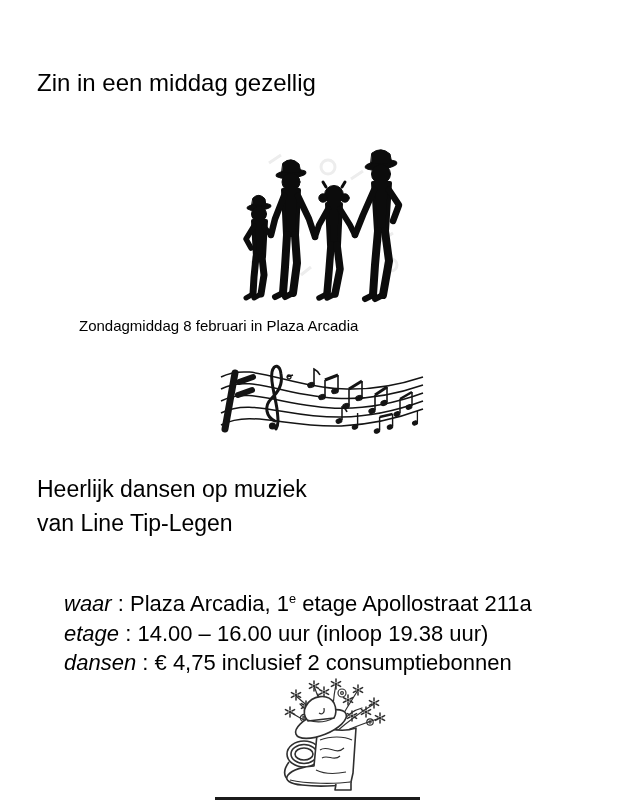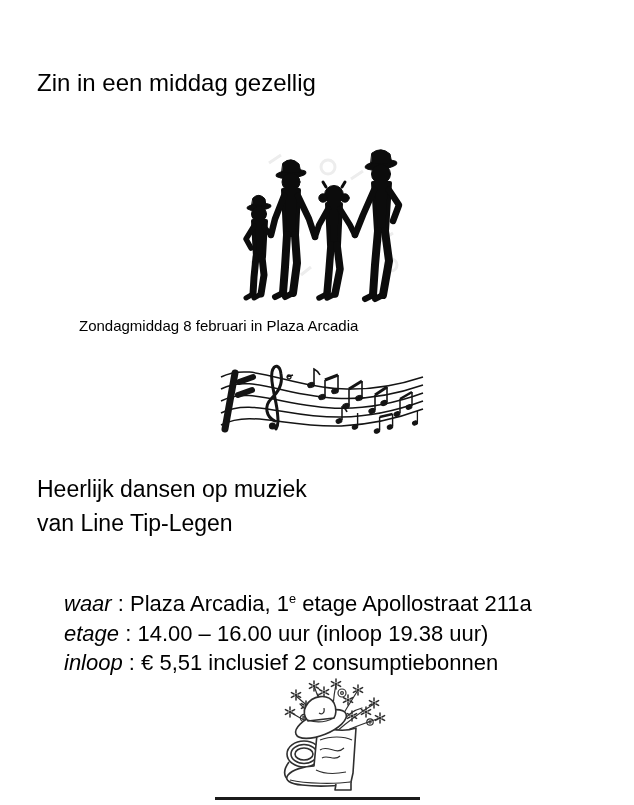--- a/index.html
+++ b/index.html
@@ -152,21 +152,21 @@
 
   <div class="centered music-text">
     <div>Heerlijk dansen op muziek</div>
     <div>van Line Tip-Legen</div>
   </div>
 
 
   <div class="details">
     <div><span class="lbl">waar</span><span> : </span><span>Plaza Arcadia, 1</span><sup>e</sup><span> etage Apollostraat 211a</span></div>
     <div><span class="lbl">etage</span><span> : </span><span>14.00 – 16.00 uur (inloop 19.38 uur)</span></div>
-    <div><span class="lbl">inloop</span><span> : </span><span>€ 5,51 inclusief 2 consumptiebonnen</span></div>
+    <div><span class="lbl">dansen</span><span> : </span><span>€ 4,75 inclusief 2 consumptiebonnen</span></div>
   </div>
 
   <div class="fig fig-boots">
     <svg viewBox="0 0 145 114" xmlns="http://www.w3.org/2000/svg">
       <defs>
         <g id="daisy">
           <circle r="1.5" fill="#2f2f2f" stroke="none"></circle>
           <path d="M0,-2.2 L0,-5 M2,-1 L4.6,-2.4 M2,1 L4.6,2.4 M0,2.2 L0,5 M-2,1 L-4.6,2.4 M-2,-1 L-4.6,-2.4" stroke="#2f2f2f" stroke-width="1.5" fill="none" stroke-linecap="round"></path>
         </g>
       </defs>

